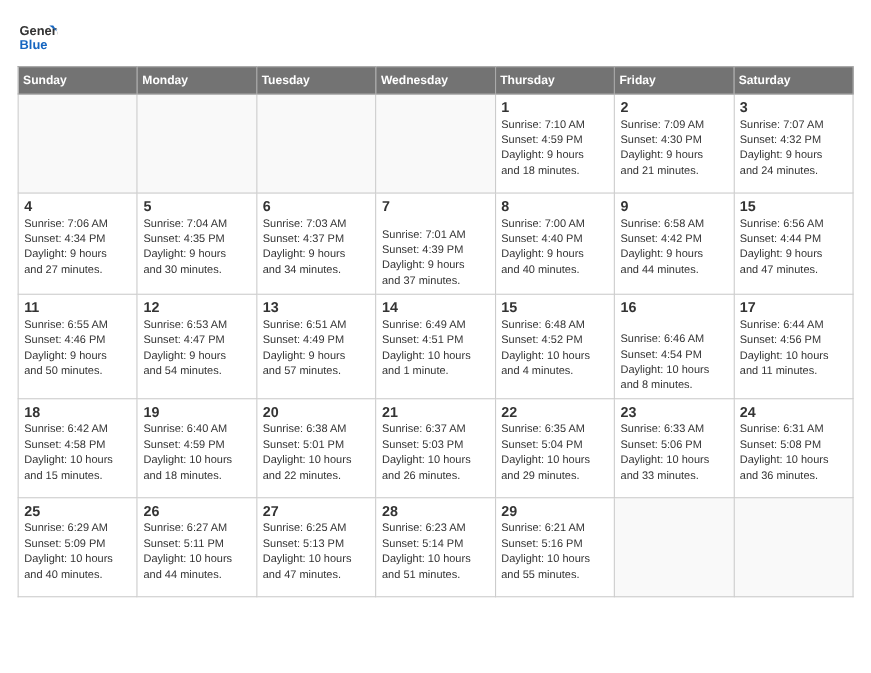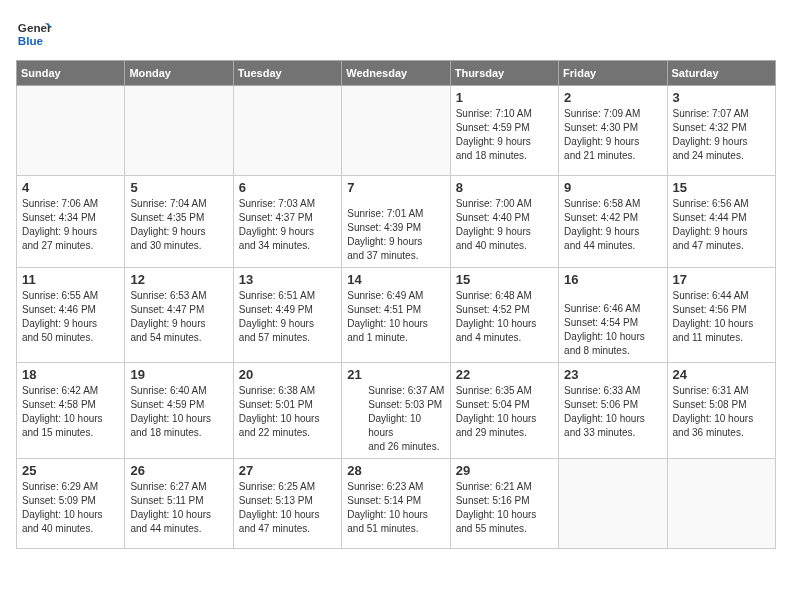--- a/index.html
+++ b/index.html
@@ -244,21 +244,21 @@
         </td>
         <td>
           <span class="day-num">20</span>
           <div class="day-info" style="white-space: pre-line;">Sunrise: 6:38 AM
 Sunset: 5:01 PM
 Daylight: 10 hours
 and 22 minutes.</div>
         </td>
         <td>
           <span class="day-num">21</span>
-          <div class="day-info" style="white-space: pre-line; margin-left: 21px;">Sunrise: 6:37 AM
+          <div class="day-info" style="white-space: pre-line;">Sunrise: 6:37 AM
 Sunset: 5:03 PM
 Daylight: 10 hours
 and 26 minutes.</div>
         </td>
         <td>
           <span class="day-num">22</span>
           <div class="day-info" style="white-space: pre-line;">Sunrise: 6:35 AM
 Sunset: 5:04 PM
 Daylight: 10 hours
 and 29 minutes.</div>

